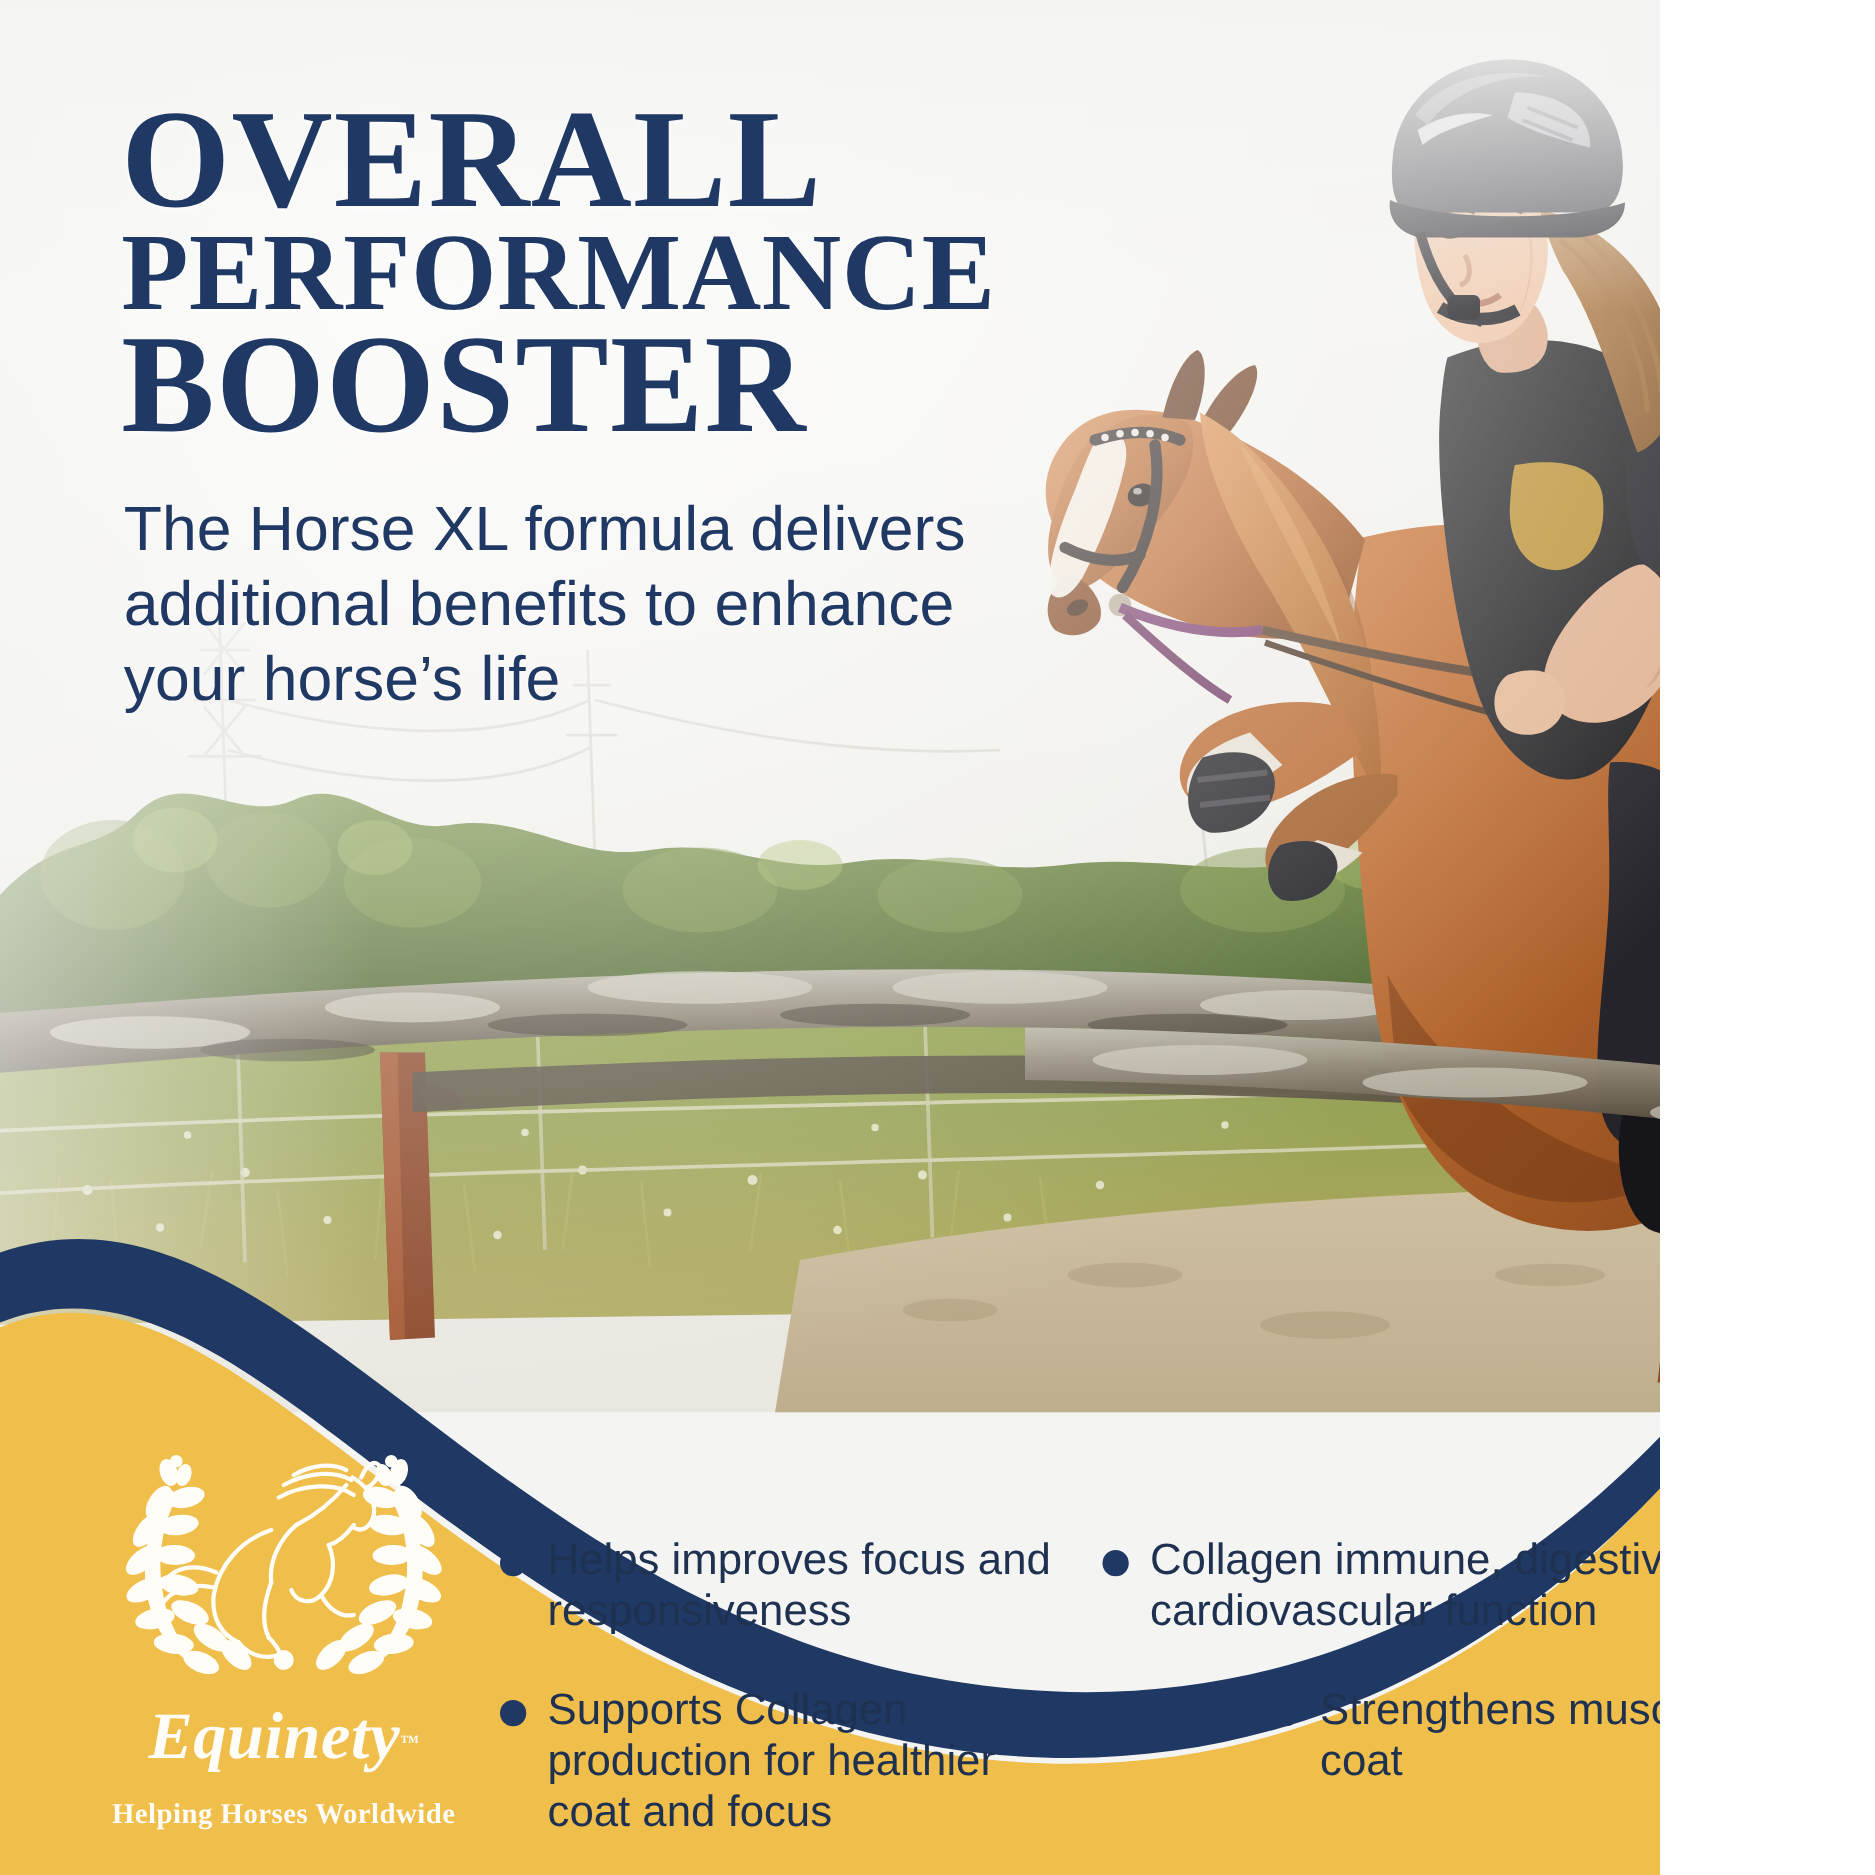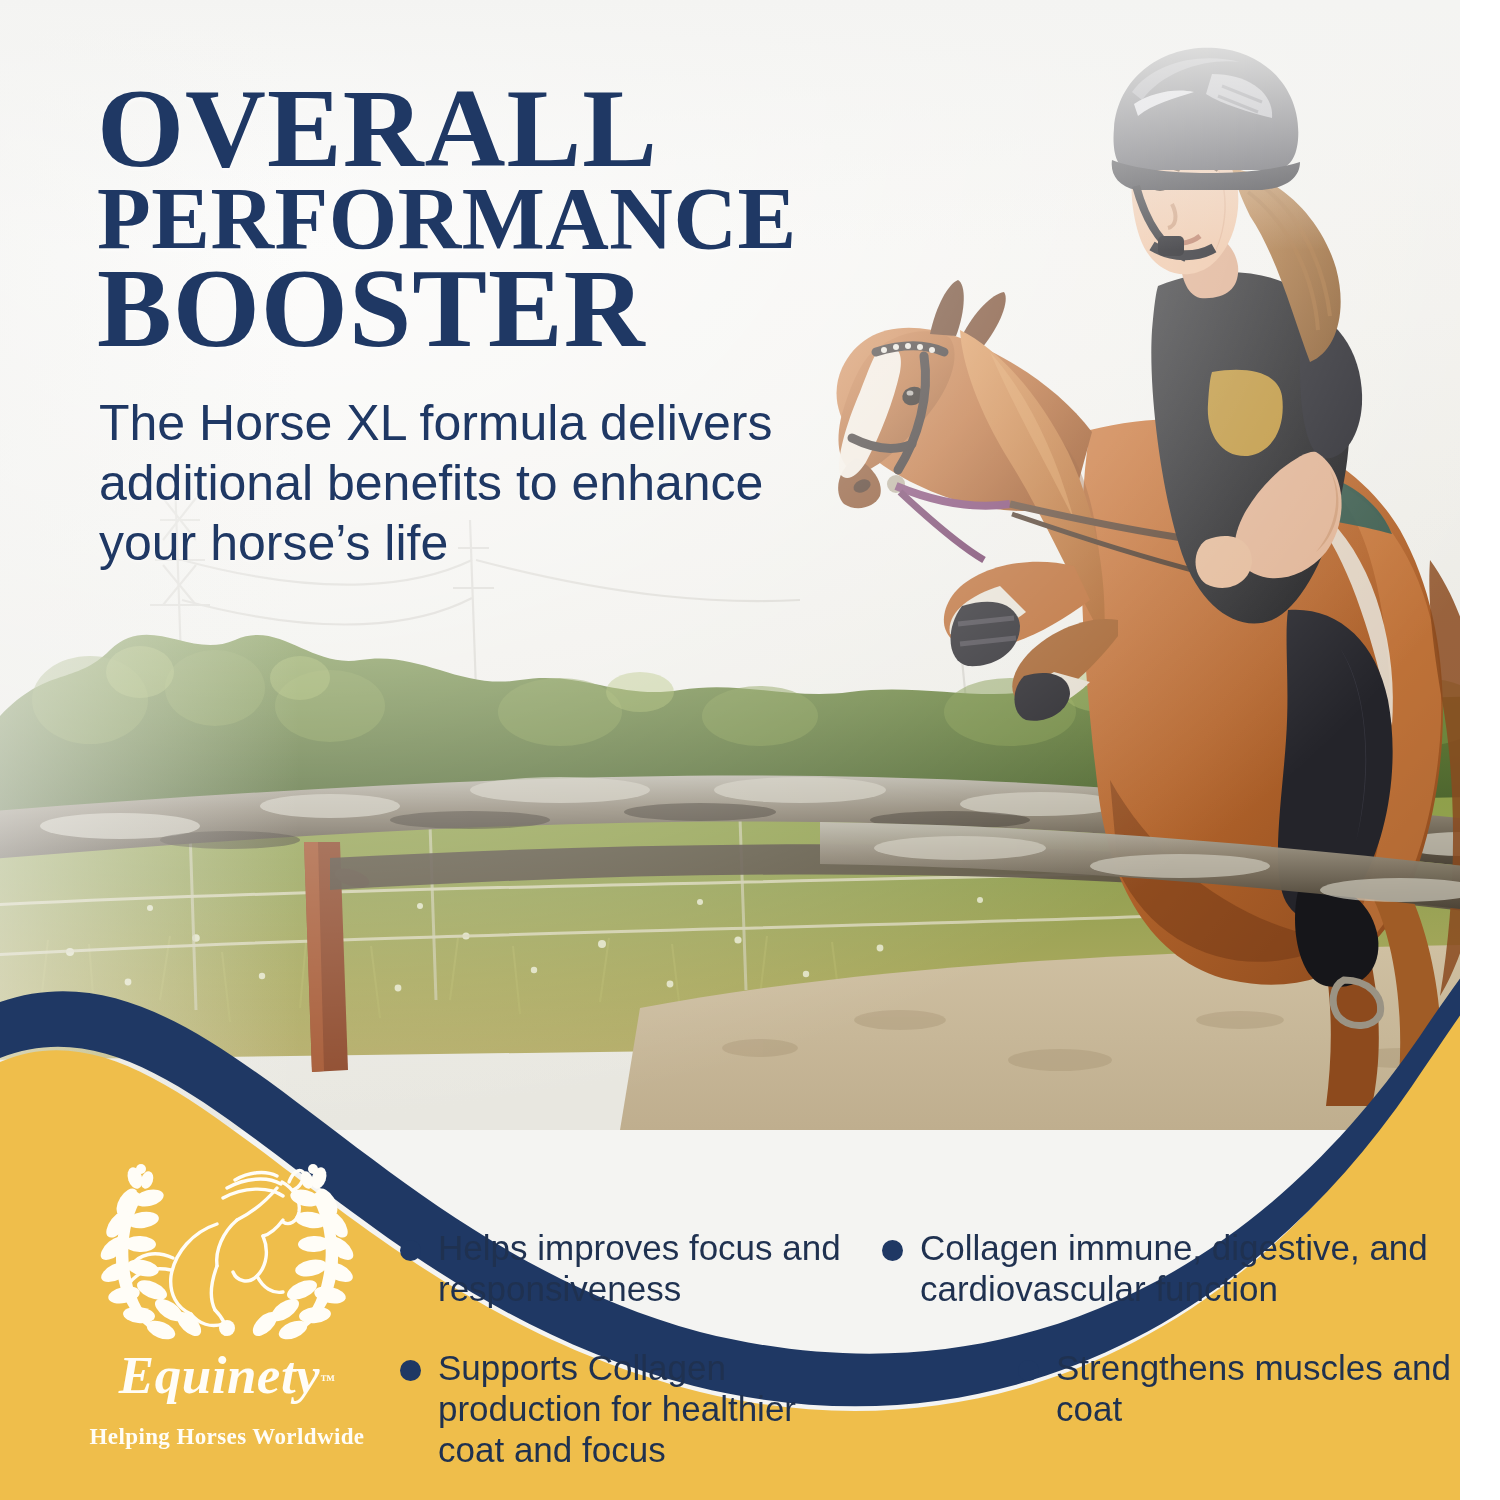--- a/index.html
+++ b/index.html
@@ -6,21 +6,21 @@
   html,body { width:1500px; height:1500px; }
   body {
     font-family: "Liberation Sans", sans-serif;
     background:#ffffff;
     overflow:hidden;
     position:relative;
   }
 
   #infographic {
     position:relative;
-    width:1460px; height:1500px;
+    width:1328px; height:1500px;
     overflow:hidden;
     background:#f4f4f2;
   }
 
   
   .hero-photo {
     position:absolute;
     left:0; top:0; width:1500px; height:1130px;
     overflow:hidden;
   }
@@ -82,21 +82,21 @@
   }
   .logo-wreath { width:300px; height:185px; margin:0 auto; display:block; }
   .logo-word {
     font-family:"Liberation Serif", serif;
     font-style:italic;
     font-weight:700;
     color:#fffdf7;
     font-size:53px;
     letter-spacing:0.5px;
     line-height:1;
-    margin-top:6px;
+    margin-top:20px;
     position:relative;
     display:inline-block;
   }
   .logo-word .tm {
     font-size:15px;
     font-style:normal;
     vertical-align:8px;
     letter-spacing:0;
   }
   .logo-tag {

